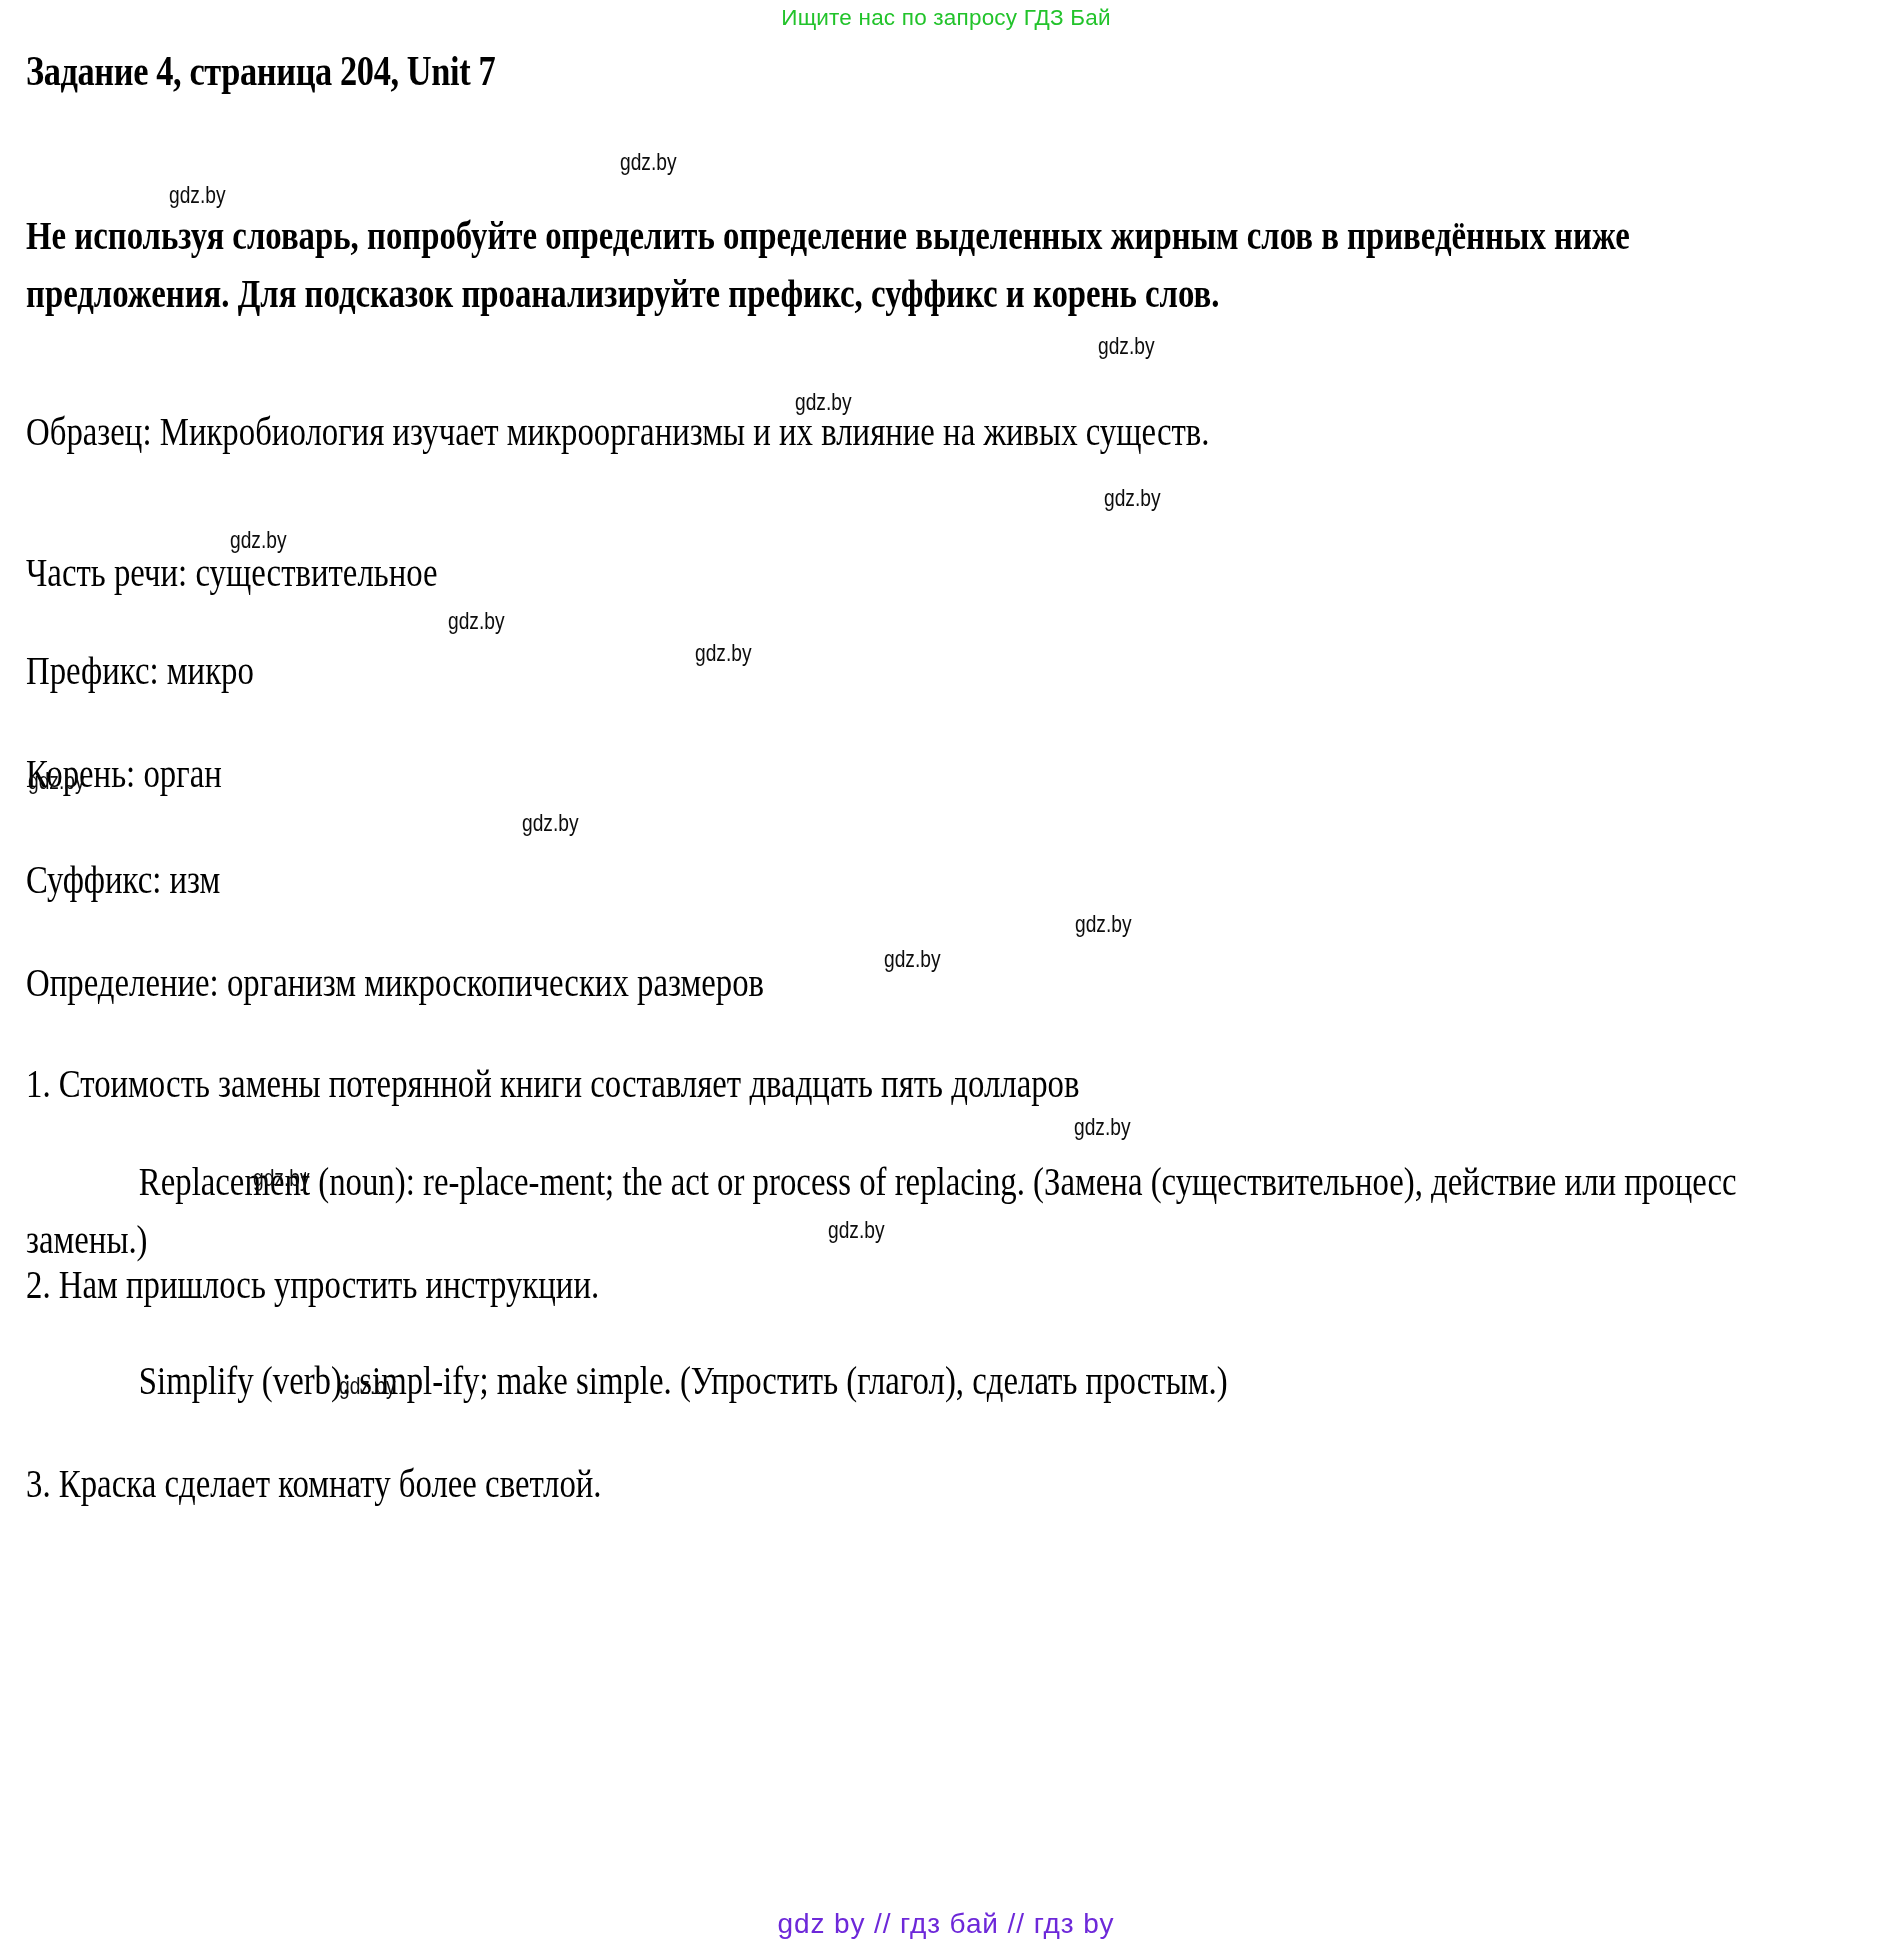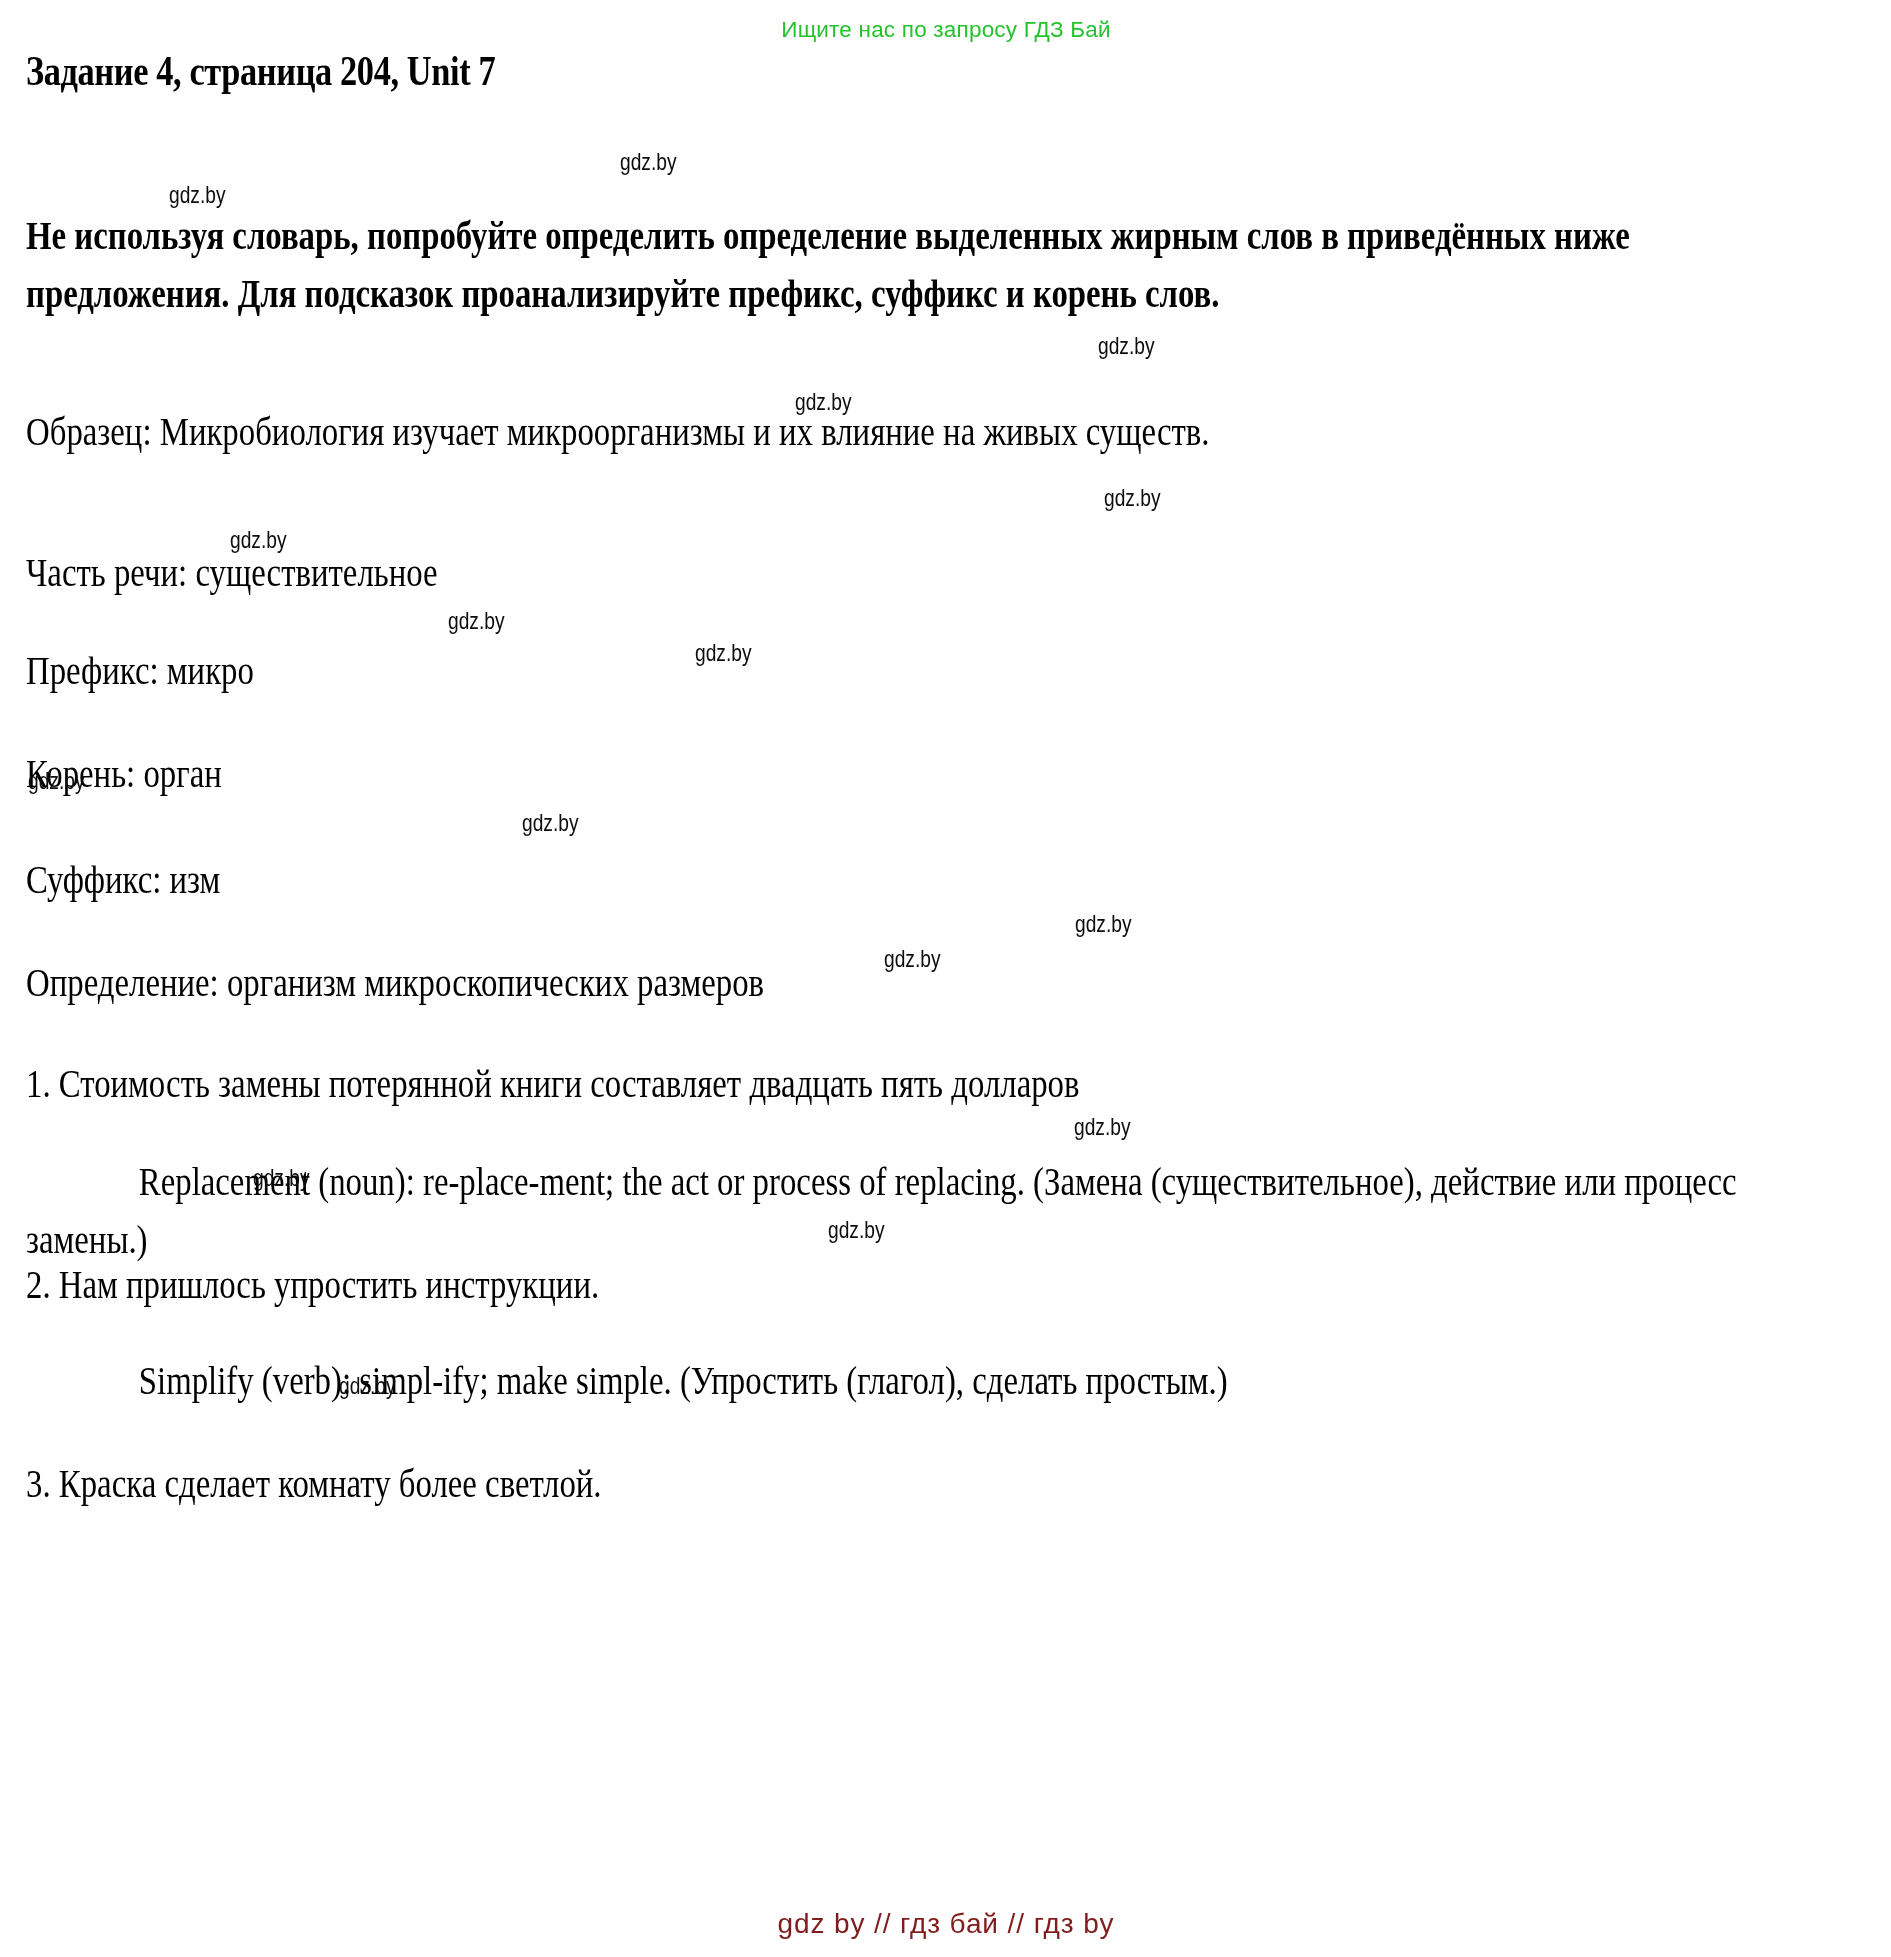--- a/index.html
+++ b/index.html
@@ -13,21 +13,21 @@
     height: 1957px;
     position: relative;
     overflow: hidden;
     font-family: "Liberation Serif", "DejaVu Serif", serif;
     color: #000000;
   }
 
   
   #promo-bar {
     position: absolute;
-    top: 12px;
+    top: 0;
     left: 0;
     width: 1892px;
     height: 37px;
     text-align: center;
   }
   #promo-bar .promo-text {
     display: inline-block;
     font-family: "Liberation Sans", "DejaVu Sans", sans-serif;
     font-size: 22.5px;
     line-height: 36px;
@@ -113,21 +113,21 @@
     top: 1893px;
     width: 1892px;
     height: 65px;
     text-align: center;
   }
   #footer-bar .footer-text {
     display: inline-block;
     font-family: "Liberation Sans", "DejaVu Sans", sans-serif;
     font-size: 28px;
     line-height: 62px;
-    color: #7f1d1d;
+    color: #6d28d9;
     letter-spacing: 0.9px;
   }
 </style>
 </head>
 <body>
 
 <div id="promo-bar">
   <span class="promo-text">Ищите нас по запросу ГДЗ Бай</span>
 </div>
 

